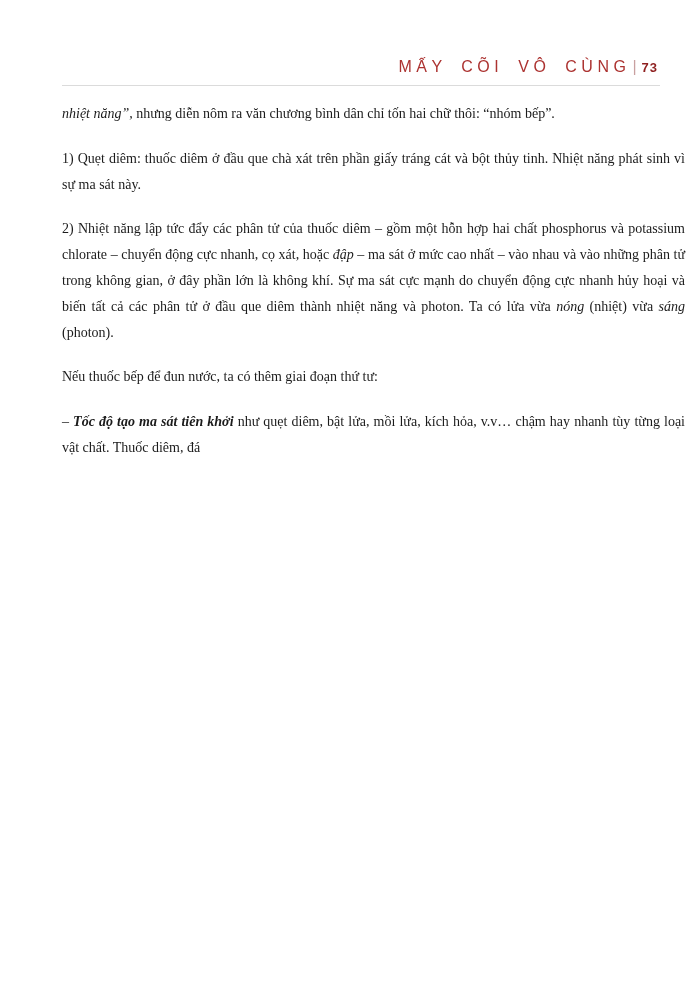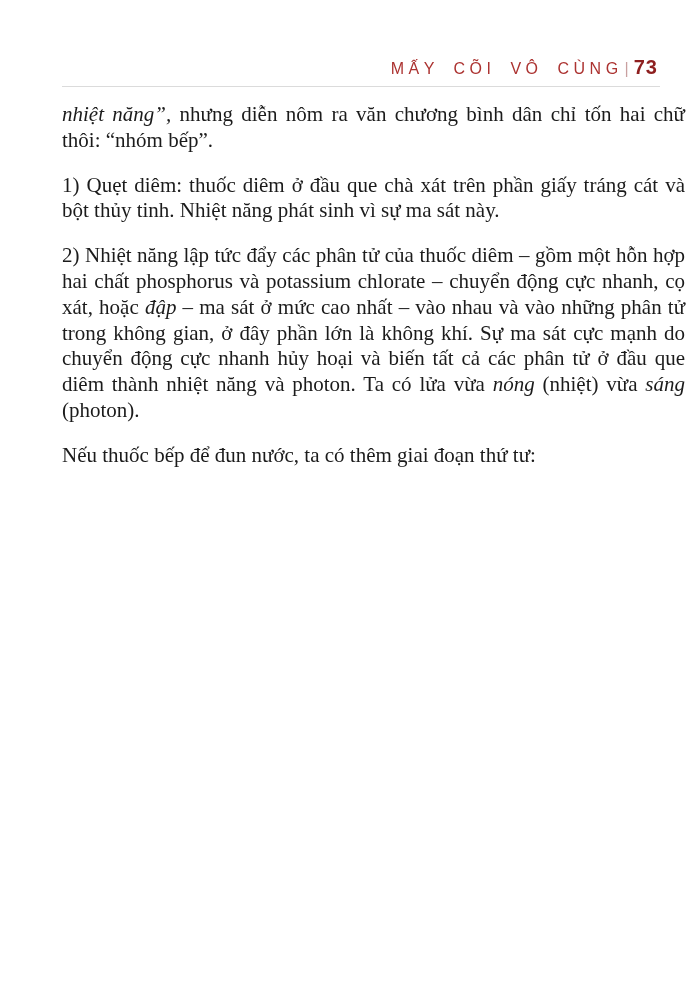--- a/index.html
+++ b/index.html
@@ -28,31 +28,31 @@
   }
   .header .sep {
     color: #C9A0A0;
     letter-spacing: 0;
     margin: 0 5px 0 2px;
     font-weight: 400;
   }
   .header .pnum {
     color: #8E1F1F;
     font-weight: 700;
-    font-size: 20px;
+    font-size: 13px;
     letter-spacing: 1px;
   }
   .rule {
     margin: 7px 40px 0 62px;
     border-top: 1.5px solid #DBDBDB;
     height: 0;
   }
   .body {
     padding: 15px 15px 0 62px;
-    font-size: 21px;
+    font-size: 14px;
     line-height: 25.8px;
     color: #1B1B1B;
     text-align: justify;
   }
   .body p { margin: 0 0 19px 0; }
   .i  { font-style: italic; }
   .bi { font-style: italic; font-weight: 700; }
 </style>
 </head>
 <body>
@@ -60,14 +60,15 @@
 <div class="page">
   <div class="header">
     <span class="title">MẤY CÕI VÔ CÙNG</span><span class="sep">|</span><span class="pnum">73</span>
   </div>
   <div class="rule"></div>
   <div class="body">
       <p><span class="i">nhiệt năng”, </span><span>nhưng diễn nôm ra văn chương bình dân chỉ tốn hai chữ thôi: “nhóm bếp”.</span></p>
       <p><span>1) Quẹt diêm: thuốc diêm ở đầu que chà xát trên phần giấy tráng cát và bột thủy tinh. Nhiệt năng phát sinh vì sự ma sát này.</span></p>
       <p><span>2) Nhiệt năng lập tức đẩy các phân tử của thuốc diêm – gồm một hỗn hợp hai chất phosphorus và potassium chlorate – chuyển động cực nhanh, cọ xát, hoặc </span><span class="i">đập</span><span> – ma sát ở mức cao nhất – vào nhau và vào những phân tử trong không gian, ở đây phần lớn là không khí. Sự ma sát cực mạnh do chuyển động cực nhanh hủy hoại và biến tất cả các phân tử ở đầu que diêm thành nhiệt năng và photon. Ta có lửa vừa </span><span class="i">nóng</span><span> (nhiệt) vừa </span><span class="i">sáng</span><span> (photon).</span></p>
       <p><span>Nếu thuốc bếp để đun nước, ta có thêm giai đoạn thứ tư:</span></p>
+      <p><span>– </span><span class="bi">Tốc độ tạo ma sát tiên khởi</span><span> như quẹt diêm, bật lửa, mồi lửa, kích hỏa, v.v… chậm hay nhanh tùy từng loại vật chất. Thuốc diêm, đá</span></p>
     </div>
 </div>
 
 </body></html>

